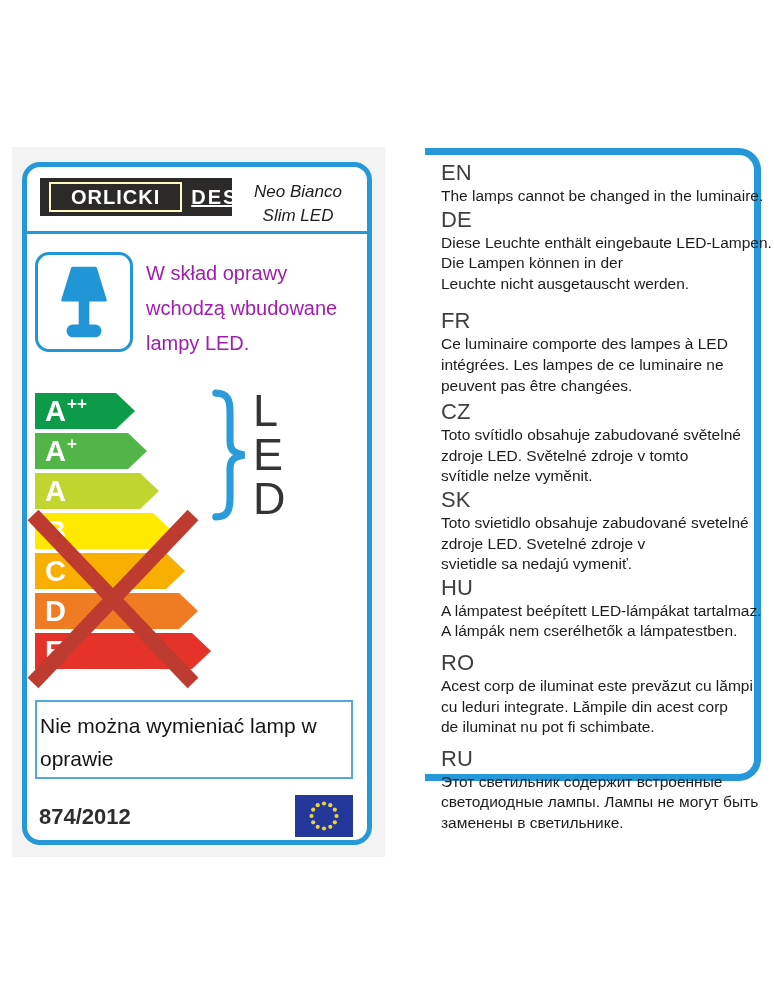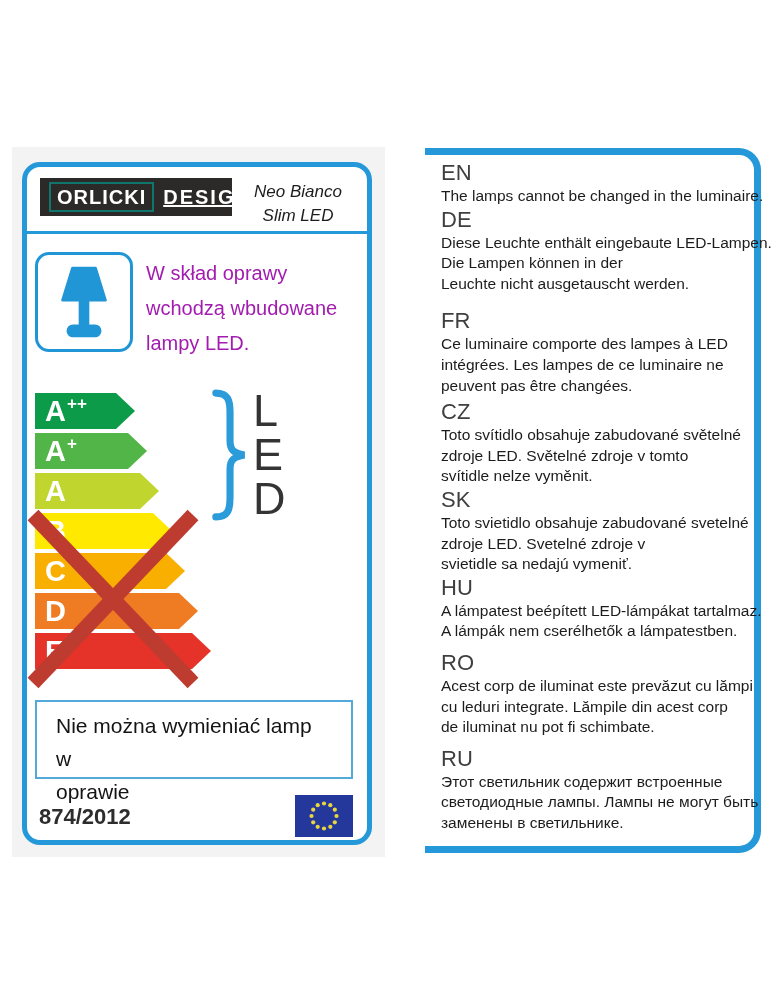--- a/index.html
+++ b/index.html
@@ -7,21 +7,21 @@
   body{font-family:"Liberation Sans",sans-serif;}
   .canvas{position:relative;width:774px;height:1000px;background:#ffffff;overflow:hidden;}
 
   
   .gray-backdrop{position:absolute;left:12px;top:147px;width:373px;height:710px;background:#f3f3f3;}
   .left-panel{position:absolute;left:22px;top:162px;width:350px;height:683px;background:#ffffff;
     border:5px solid #2498D8;border-radius:18px;}
 
   .logo{position:absolute;left:13px;top:11px;width:192px;height:38px;background:#2B2A29;
     display:flex;align-items:center;padding:0 9px;gap:9px;}
-  .logo .boxed{border:2px solid #0f766e;padding:0px 6px;color:#ffffff;font-weight:bold;
+  .logo .boxed{border:2px solid #fef9c3;padding:0px 20px;color:#ffffff;font-weight:bold;
     font-size:20px;letter-spacing:1px;line-height:26px;}
   .logo .plain{color:#ffffff;font-weight:bold;font-size:20px;letter-spacing:2px;text-decoration:underline;}
 
   .product-name{position:absolute;left:205px;top:13px;width:132px;text-align:center;
     font-size:17px;line-height:24px;color:#1d1d1d;font-style:italic;}
 
   .divider{position:absolute;left:0;right:0;top:64px;height:3px;background:#2498D8;}
 
   .lamp-box{position:absolute;left:8px;top:85px;width:98px;height:100px;border:3px solid #2196D6;
     border-radius:14px;display:flex;align-items:center;justify-content:center;}
@@ -34,27 +34,27 @@
     clip-path:polygon(0 0,calc(100% - 19px) 0,100% 50%,calc(100% - 19px) 100%,0 100%);}
   .arrow sup{font-size:17px;line-height:0;position:relative;top:-7px;left:1px;font-weight:bold;}
 
   .x-overlay{position:absolute;left:-3px;top:341px;width:176px;height:182px;}
 
   .brace{position:absolute;left:178px;top:221px;width:46px;height:134px;}
   .led-letters{position:absolute;left:226px;top:222px;width:52px;text-align:left;
     font-size:45px;line-height:44px;color:#343434;font-weight:400;}
 
   .notice-box{position:absolute;left:8px;top:533px;width:318px;height:79px;border:2px solid #54A9DB;
-    padding:7px 19px;font-size:21px;line-height:33px;color:#141414;}
+    padding:7px 3px;font-size:21px;line-height:33px;color:#141414;}
 
   .regulation{position:absolute;left:12px;top:637px;font-size:22px;font-weight:bold;color:#2d2d2d;}
   .eu-flag{position:absolute;left:268px;top:628px;width:58px;height:42px;}
 
   
-  .right-panel{position:absolute;left:425px;top:148px;width:336px;height:705px;
+  .right-panel{position:absolute;left:425px;top:148px;width:336px;height:633px;
     border-top:7px solid #2498D8;border-right:7px solid #2498D8;border-bottom:7px solid #2498D8;
     border-radius:0 22px 22px 0;padding:5px 8px 0 16px;background:#ffffff;}
   .lang-section{margin:0;}
   .lang-code{font-size:22px;line-height:26px;font-weight:400;color:#3f3f3f;}
   .lang-line{font-size:15.5px;line-height:20.6px;color:#1c1c1c;white-space:nowrap;}
 </style>
 </head>
 <body>
 
 <div class="canvas">

